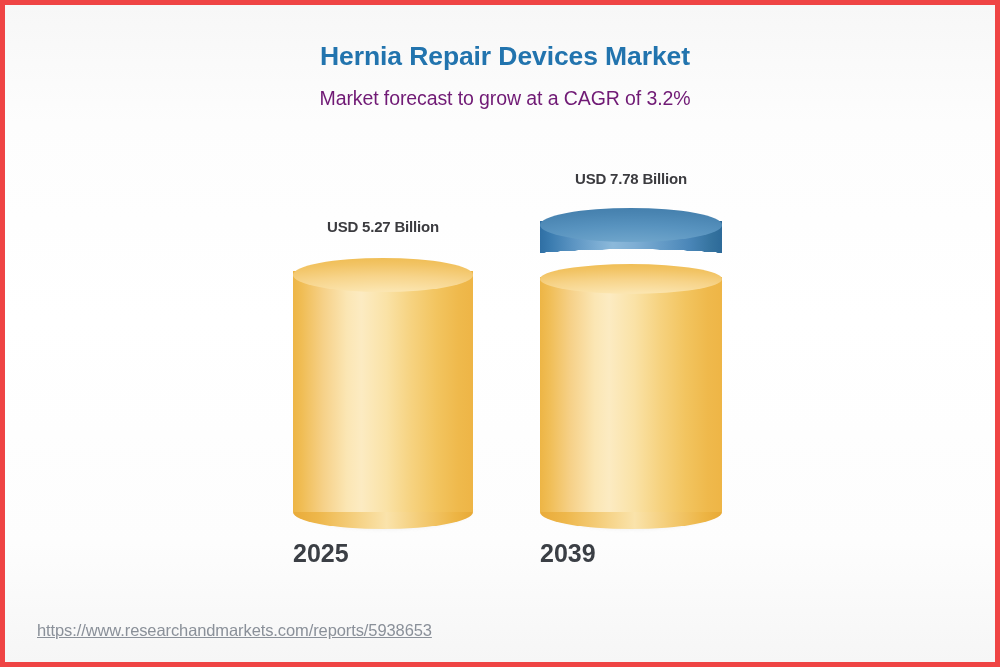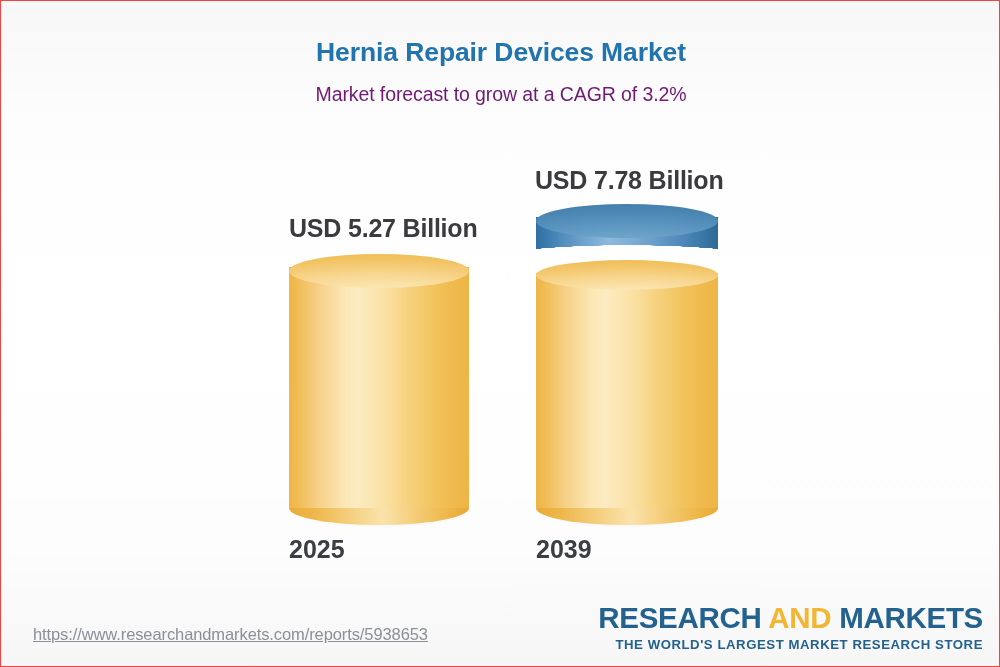--- a/index.html
+++ b/index.html
@@ -11,21 +11,21 @@
     height: 667px;
     overflow: hidden;
     font-family: "Liberation Sans", sans-serif;
   }
   #canvas {
     position: relative;
     width: 1000px;
     height: 667px;
     box-sizing: border-box;
     background: #fcfcfc;
-    border: 1px solid #ef4444;
+    border: 5px solid #ef4444;
     overflow: hidden;
   }
   
   #canvas::before {
     content: "";
     position: absolute;
     inset: 0;
     background:
       linear-gradient(180deg, #f7f7f7 0%, #fdfdfd 18%, #ffffff 48%, #fdfdfd 82%, #f6f6f6 100%);
     pointer-events: none;
@@ -64,21 +64,21 @@
     top: 0;
     width: 1000px;
     height: 667px;
     z-index: 2;
   }
   .bar-group { position: absolute; }
 
   .value-label {
     position: absolute;
     text-align: center;
-    font-size: 25px;
+    font-size: 15px;
     font-weight: bold;
     color: #3b3b3f;
     white-space: nowrap;
     letter-spacing: -0.2px;
   }
   .cat-label {
     position: absolute;
     font-size: 25px;
     font-weight: bold;
     color: #3b3f45;
@@ -224,23 +224,15 @@
         <div class="cyl-top-cap fill-blue-top" style="left:535px; top:203px; width:182px; height:34px;"></div>
       </div>
 
       <div class="cat-label" style="left:535px; top:534px; width:182px;">2039</div>
     </div>
   </div>
 
   <div id="footer">
     <a id="source-url" href="#">https://www.researchandmarkets.com/reports/5938653</a>
 
-    <div id="brand-logo">
-      <div id="brand-wordmark">
-        <span class="w1">RESEARCH</span>
-        <span class="w2">AND</span>
-        <span class="w3">MARKETS</span>
-      </div>
-      <div id="brand-tagline">THE WORLD'S LARGEST MARKET RESEARCH STORE</div>
-    </div>
   </div>
 
 </div>
 
 </body></html>

